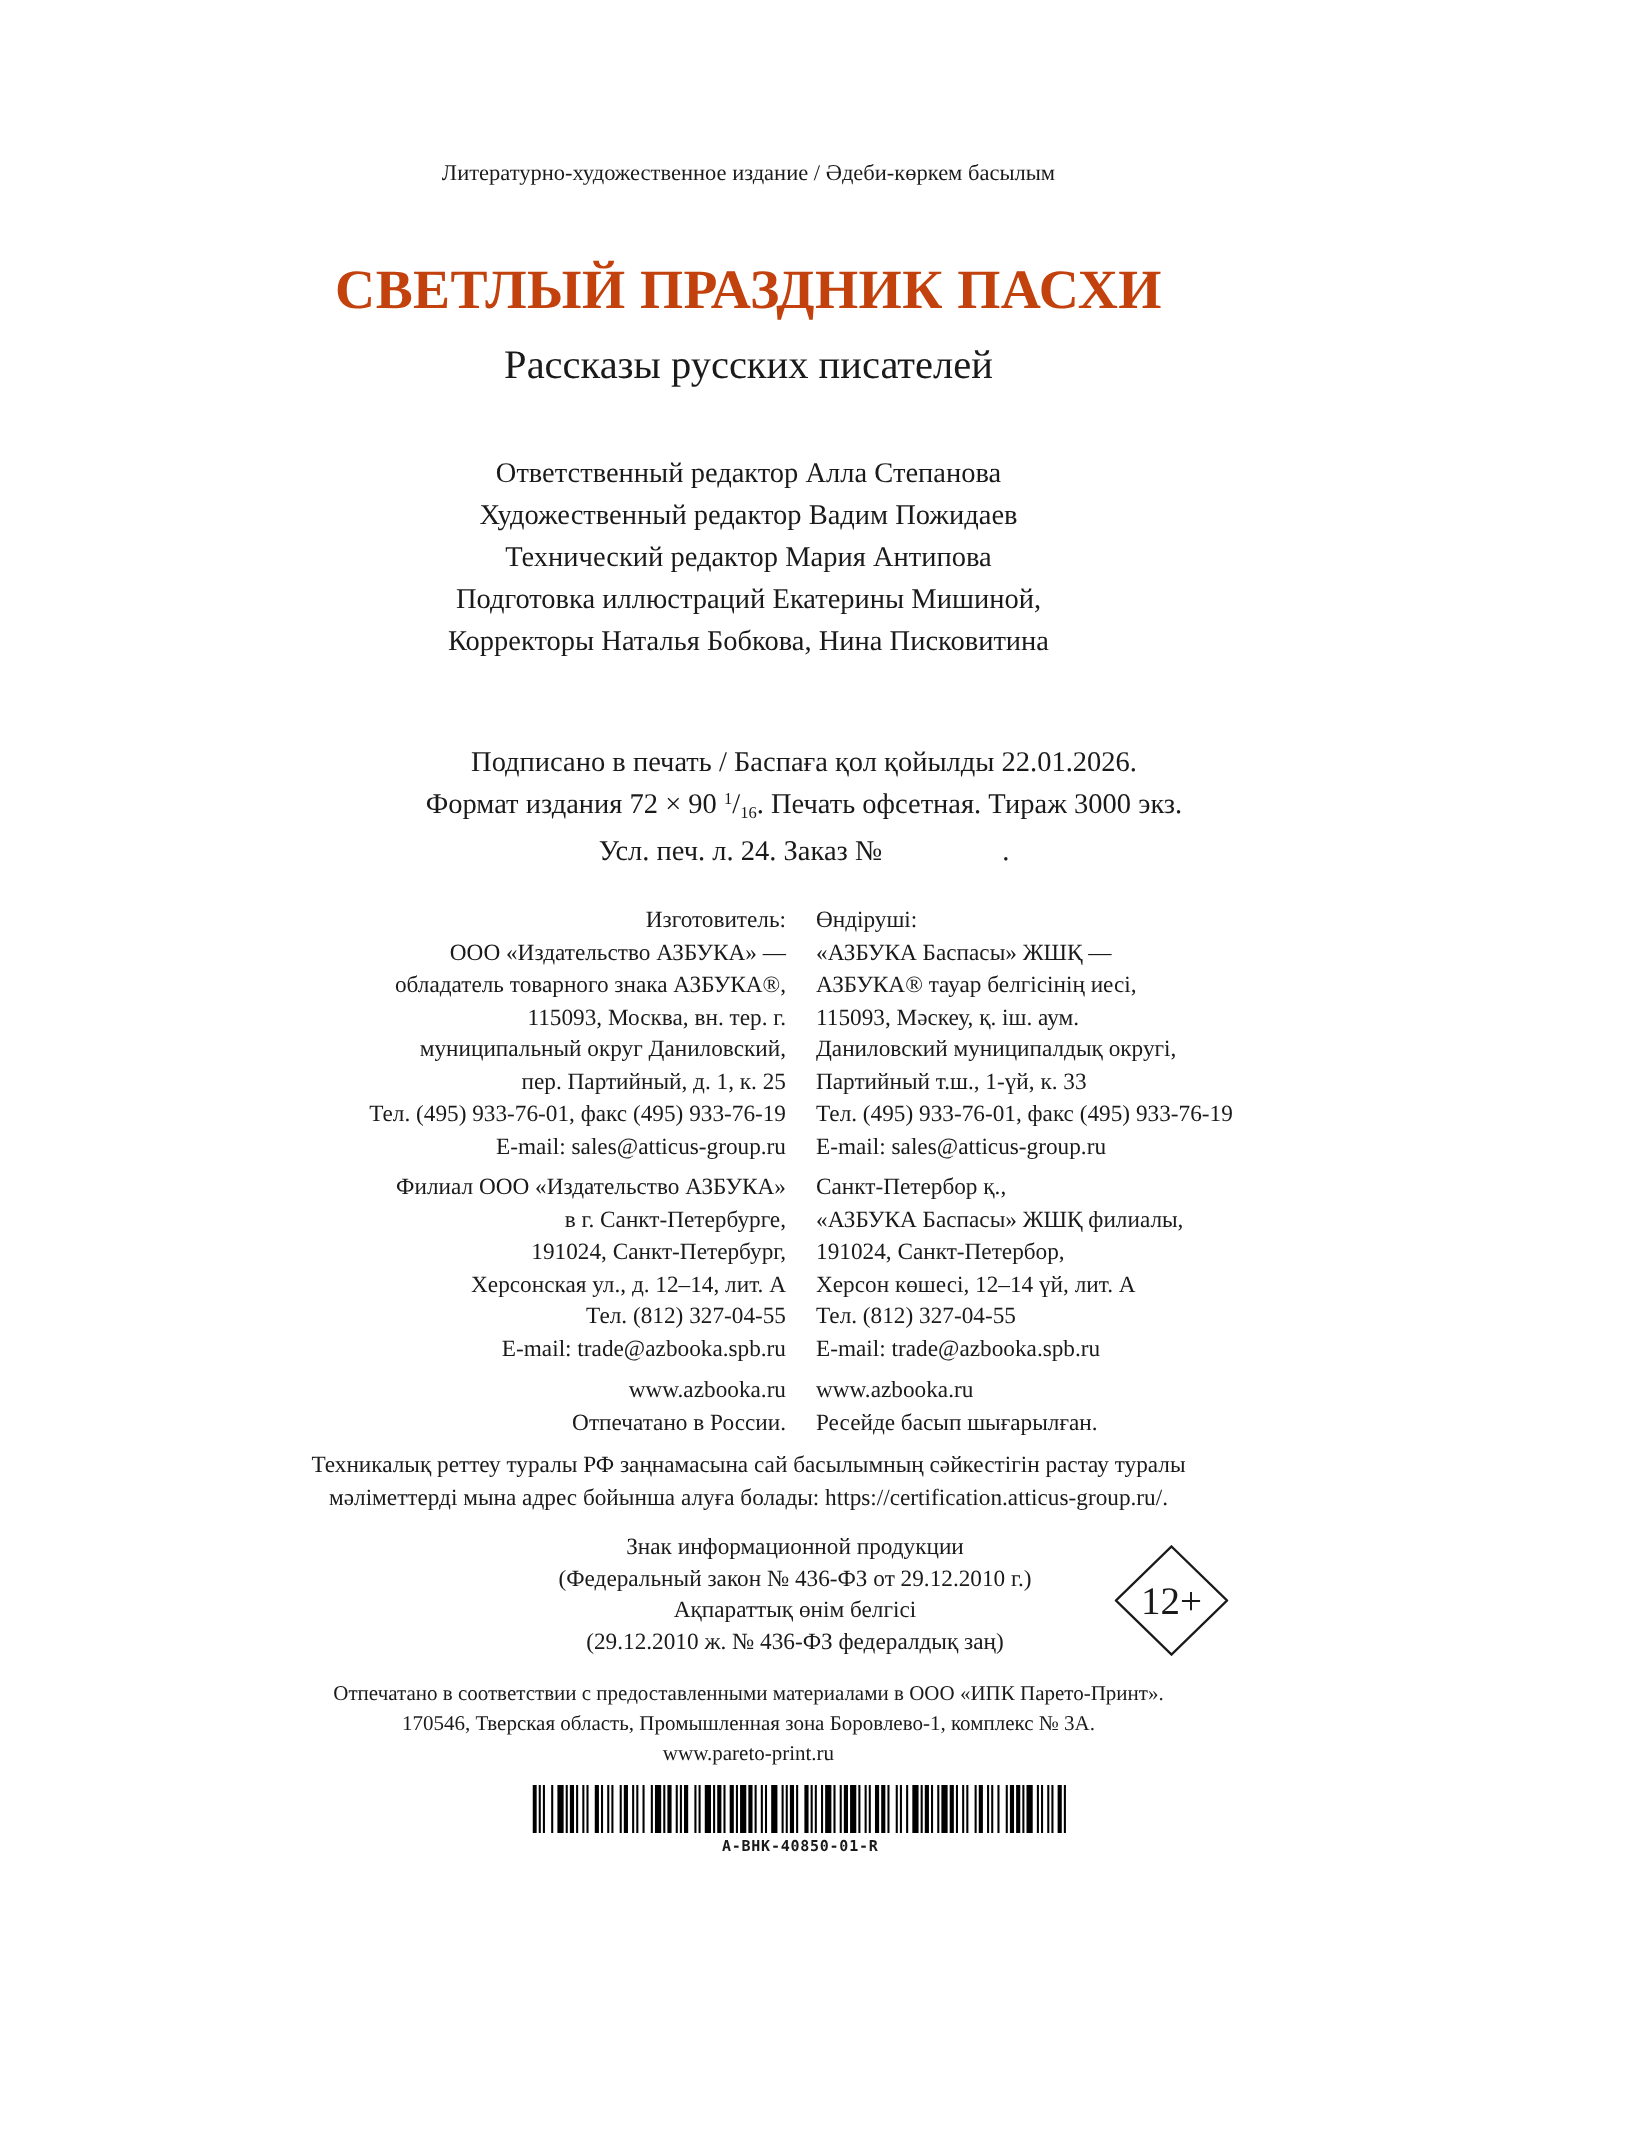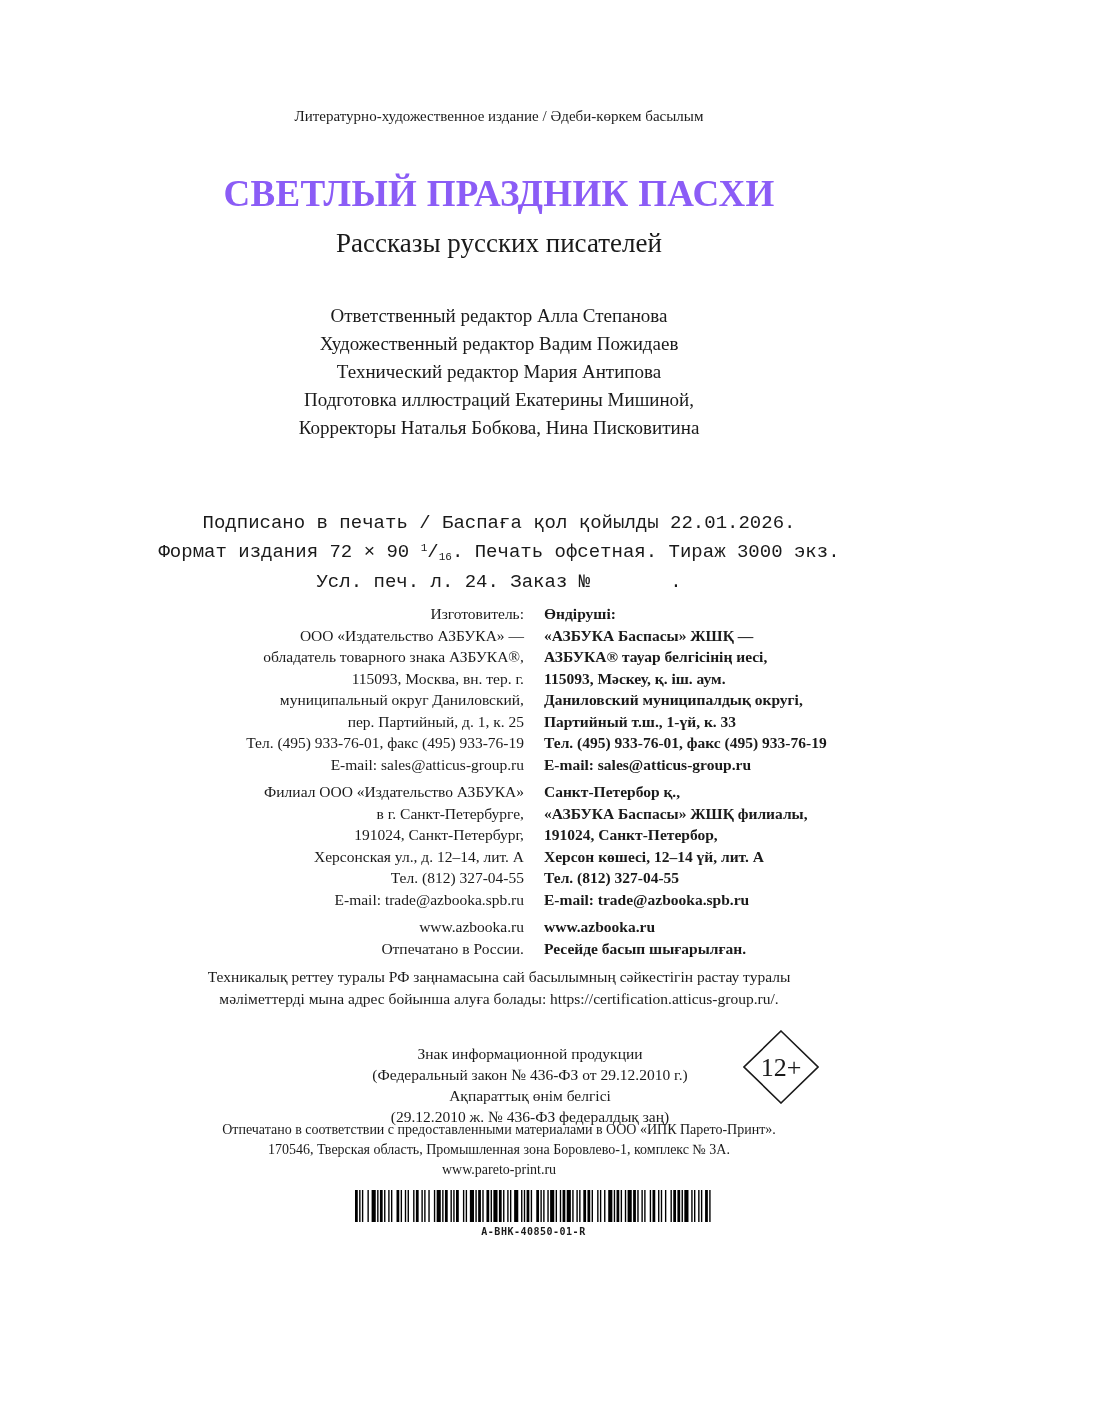--- a/index.html
+++ b/index.html
@@ -20,70 +20,70 @@
 
     .edition-type {
       top: 108px;
       font-size: 15px;
       font-family: "Liberation Serif", serif;
     }
     .title {
       top: 172px;
       font-size: 37px;
       font-weight: bold;
-      color: #8b5cf6;
+      color: #c2410c;
       font-family: "Liberation Serif", serif;
       letter-spacing: 0.3px;
     }
     .subtitle {
       top: 228px;
       font-size: 27px;
       font-family: "Liberation Serif", serif;
     }
     .credits {
       top: 302px;
       font-size: 19px;
       line-height: 28px;
       font-family: "Liberation Serif", serif;
     }
     .print-info {
-      top: 511px;
+      top: 496px;
       font-size: 19px;
       line-height: 25px;
-      font-family: Liberation Mono, monospace;
+      font-family: Liberation Serif, serif;
+      margin-left: 37px;
     }
     .print-info sup { font-size: 11px; vertical-align: 6px; }
     .print-info sub { font-size: 11px; vertical-align: -3px; }
 
     .col {
       top: 603px;
       font-size: 15.5px;
       line-height: 21.5px;
       font-family: "Liberation Serif", serif;
       white-space: nowrap;
     }
     .col-left { right: 576px; text-align: right; }
-    .col-right { left: 544px; text-align: left; font-weight: bold; }
+    .col-right { left: 544px; text-align: left; }
     .col .block + .block { margin-top: 6px; }
 
     .cert {
       top: 966px;
       font-size: 15.5px;
       line-height: 21.5px;
       font-family: "Liberation Serif", serif;
     }
     .info-sign {
       top: 1021px;
       left: 300px;
       width: 460px;
       text-align: center;
       font-size: 15.5px;
       line-height: 21px;
       font-family: "Liberation Serif", serif;
-      margin-top: 22px;
     }
     .age-badge {
       left: 743px;
       top: 1030px;
       width: 76px;
       height: 74px;
     }
     .printer {
       top: 1120px;
       font-size: 14px;

